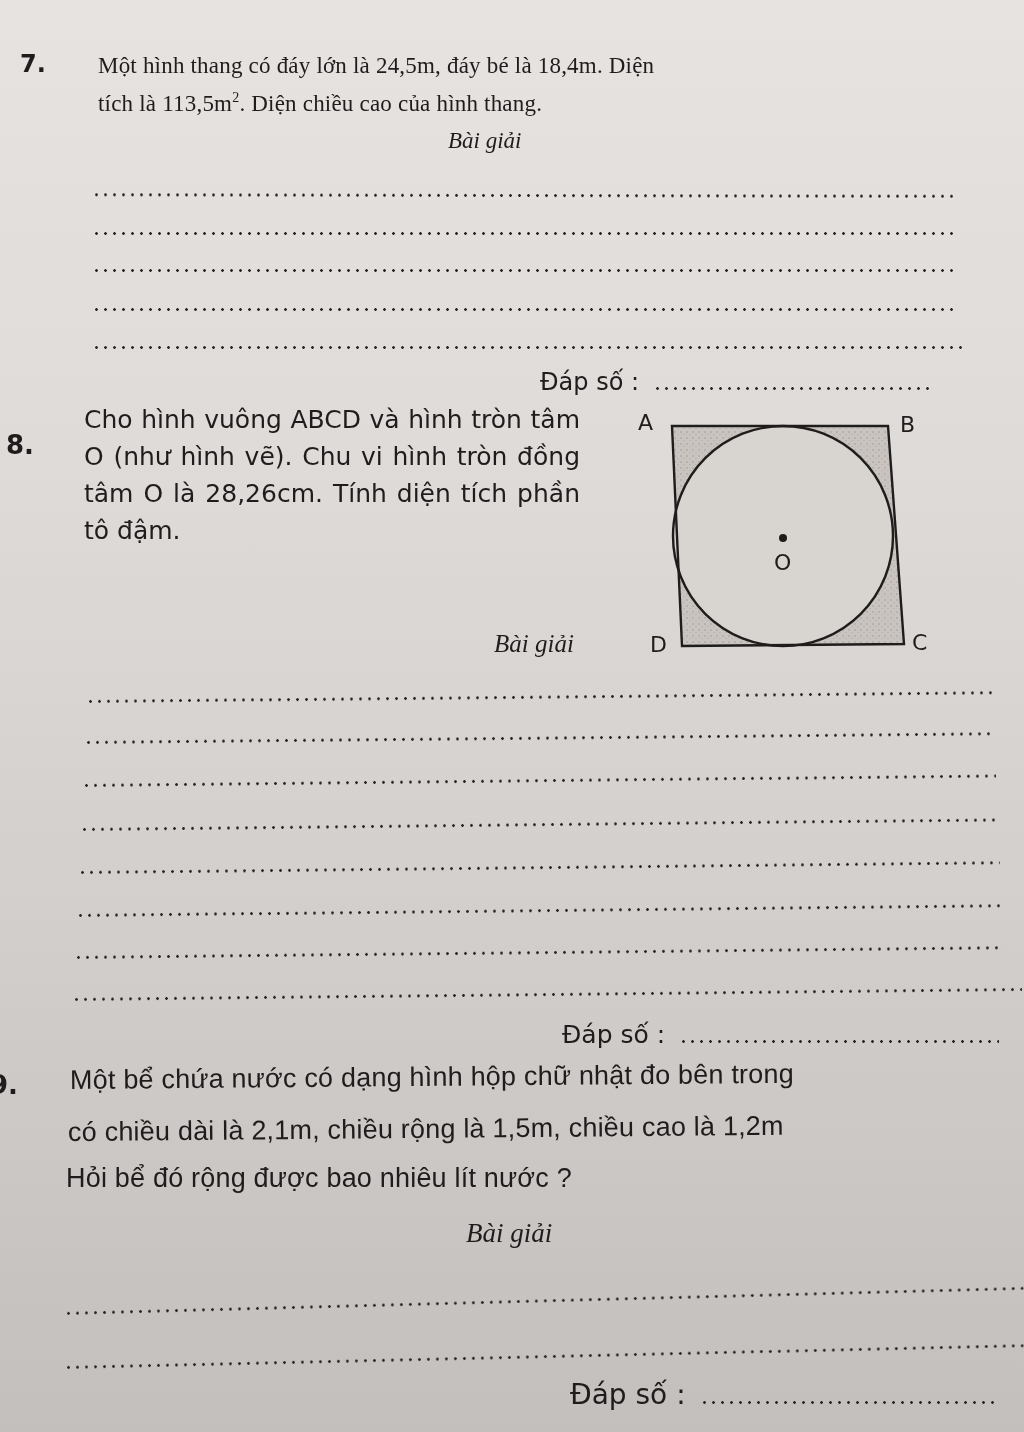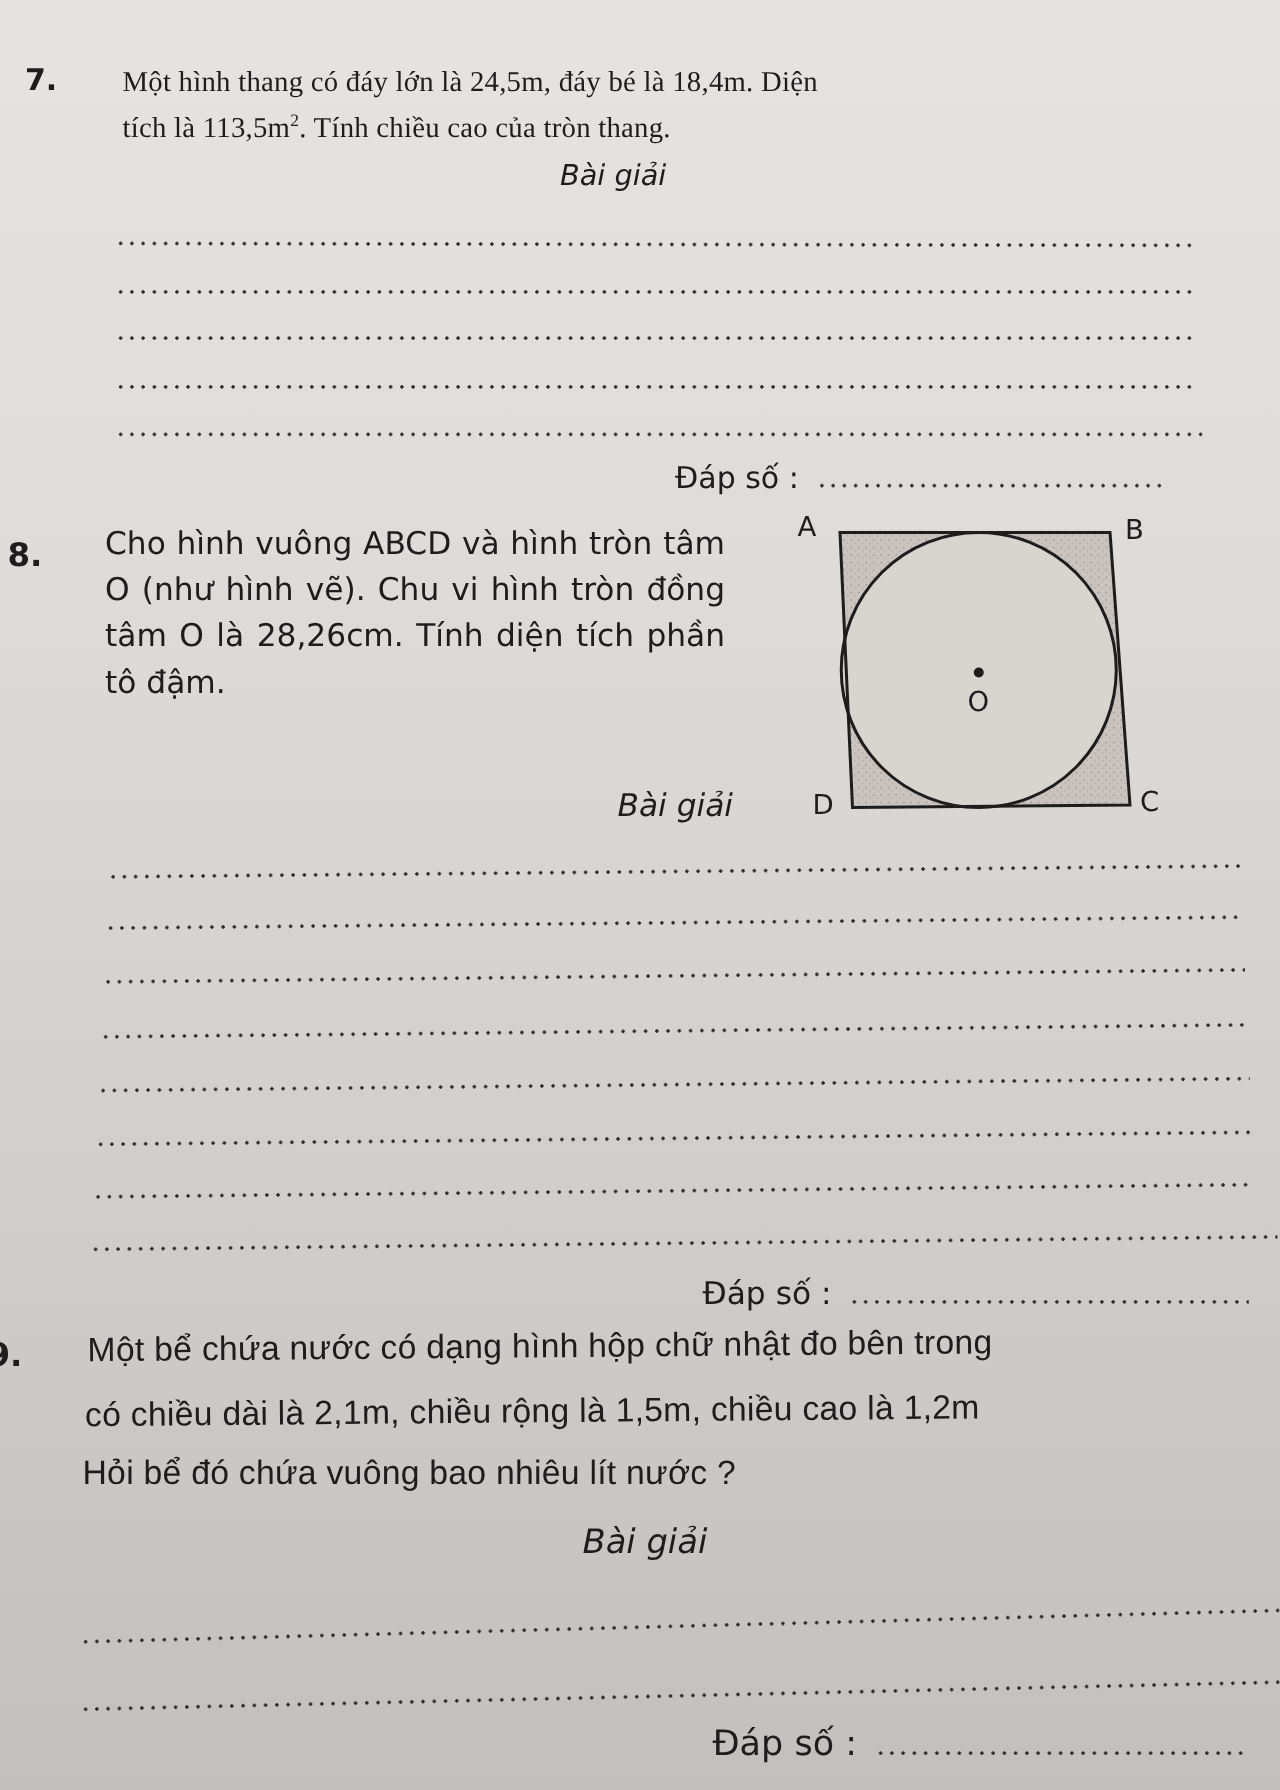--- a/index.html
+++ b/index.html
@@ -7,59 +7,59 @@
       width: 1024px; height: 1432px; overflow: hidden; position: relative;
       background: linear-gradient(180deg, #e6e3e0 0%, #dedad7 35%, #d2cecb 65%, #c3bfbd 100%);
       font-family: "DejaVu Sans", sans-serif;
       color: #1e1c1c;
     }
     .abs { position: absolute; }
     .qnum { font-weight: bold; font-size: 24px; }
     .qtext { font-size: 23px; line-height: 36px; letter-spacing: 0.2px; font-family: Liberation Serif, serif; }
     .q8text { font-size: 25px; line-height: 37px; text-align: justify; text-align-last: left; width: 496px; }
     .q9text { font-size: 27px; line-height: 44px; font-family: "Liberation Sans", sans-serif; letter-spacing: 0.2px; }
-    .title { font-style: italic; font-size: 23px; }
+    .title { font-style: italic; font-size: 23px; font-family: Liberation Serif, serif; }
     .dots {
       height: 3px;
       background-image: radial-gradient(circle, #2a2727 1.1px, transparent 1.6px);
       background-size: 9px 3px;
       background-repeat: repeat-x;
     }
     .answer { font-size: 24px; white-space: nowrap; }
     .answer .dotfill { display: inline-block; vertical-align: baseline; height: 3px; margin-left: 14px;
       background-image: radial-gradient(circle, #2a2727 1.1px, transparent 1.6px);
       background-size: 9px 3px; background-repeat: repeat-x; }
     sup { font-size: 14px; }
     .label { font-size: 22px; }
   </style>
 </head>
 <body>
 
 <div>
   <span class="abs qnum" style="left:20px; top:50px;">7.</span>
   <div class="abs qtext" style="left:98px; top:48px;">Một hình thang có đáy lớn là 24,5m, đáy bé là 18,4m. Diện</div>
   <div class="abs qtext" style="left:98px; top:80px;">
-    <span>tích là 113,5m</span><sup>2</sup><span>. Tính chiều cao của tròn thang.</span>
+    <span>tích là 113,5m</span><sup>2</sup><span>. Diện chiều cao của hình thang.</span>
   </div>
   <div class="abs title" style="left:448px; top:128px;">Bài giải</div>
 
   <div class="abs dots" style="left:92px; top:194px; width:862px; transform:rotate(0.1deg);"></div>
   <div class="abs dots" style="left:92px; top:232px; width:862px;"></div>
   <div class="abs dots" style="left:92px; top:269px; width:866px;"></div>
   <div class="abs dots" style="left:92px; top:308px; width:866px;"></div>
   <div class="abs dots" style="left:92px; top:346px; width:870px;"></div>
 
   <div class="abs answer" style="left:540px; top:368px;">
     <span>Đáp số :</span><span class="dotfill" style="width:280px;"></span>
   </div>
 </div>
 
 <div>
   <span class="abs qnum" style="left:6px; top:430px; font-size:26px;">8.</span>
-  <div class="abs q8text" style="left:84px; top:416px;">Cho hình vuông ABCD và hình tròn tâm O (như hình vẽ). Chu vi hình tròn đồng tâm O là 28,26cm. Tính diện tích phần tô đậm.</div>
+  <div class="abs q8text" style="left:84px; top:401px;">Cho hình vuông ABCD và hình tròn tâm O (như hình vẽ). Chu vi hình tròn đồng tâm O là 28,26cm. Tính diện tích phần tô đậm.</div>
   <div class="abs title" style="left:494px; top:630px; font-size:25px;">Bài giải</div>
 
   <div class="abs" style="left:620px; top:400px; width:320px; height:270px;">
     <svg width="320" height="270" viewBox="0 0 320 270">
       <defs>
         <pattern id="speck" width="6" height="6" patternUnits="userSpaceOnUse">
           <rect width="6" height="6" fill="#c9c4c0"></rect>
           <circle cx="1" cy="2" r="0.7" fill="#9a9490"></circle>
           <circle cx="4" cy="4.5" r="0.6" fill="#a8a29e"></circle>
         </pattern>
@@ -90,21 +90,21 @@
 
   <div class="abs answer" style="left:562px; top:1020px; font-size:25px;">
     <span>Đáp số :</span><span class="dotfill" style="width:320px;"></span>
   </div>
 </div>
 
 <div>
   <span class="abs qnum" style="left:-10px; top:1070px; font-size:26px;">9.</span>
   <div class="abs q9text" style="left:70px; top:1058px; white-space:nowrap; transform:rotate(-0.5deg); transform-origin:left;">Một bể chứa nước có dạng hình hộp chữ nhật đo bên trong</div>
   <div class="abs q9text" style="left:68px; top:1110px; white-space:nowrap; transform:rotate(-0.5deg); transform-origin:left;">có chiều dài là 2,1m, chiều rộng là 1,5m, chiều cao là 1,2m</div>
-  <div class="abs q9text" style="left:66px; top:1156px; white-space:nowrap;">Hỏi bể đó chứa vuông bao nhiêu lít nước ?</div>
+  <div class="abs q9text" style="left:66px; top:1156px; white-space:nowrap;">Hỏi bể đó rộng được bao nhiêu lít nước ?</div>
   <div class="abs title" style="left:466px; top:1218px; font-size:27px;">Bài giải</div>
 
   <div class="abs dots" style="left:64px; top:1312px; width:960px; transform:rotate(-1.5deg); transform-origin:left;"></div>
   <div class="abs dots" style="left:64px; top:1366px; width:960px; transform:rotate(-1.3deg); transform-origin:left;"></div>
 
   <div class="abs answer" style="left:570px; top:1378px; font-size:28px;">
     <span>Đáp số :</span><span class="dotfill" style="width:300px;"></span>
   </div>
 </div>
 

